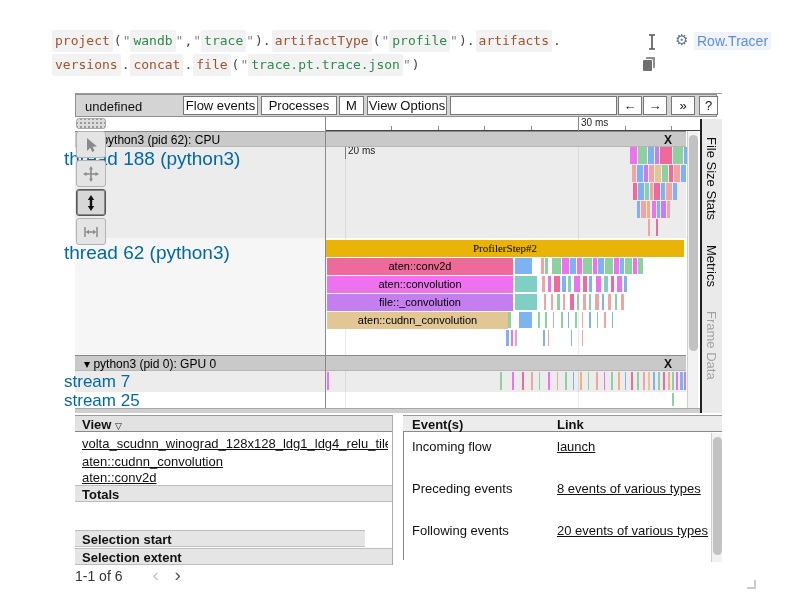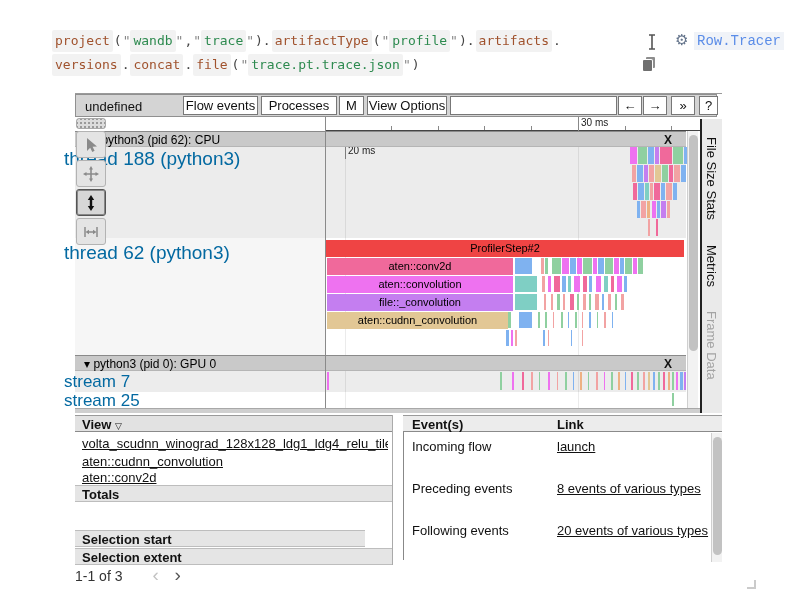--- a/index.html
+++ b/index.html
@@ -6,21 +6,21 @@
   body { background:#fff; font-family:"Liberation Sans", sans-serif; }
   .page { position:relative; width:787px; height:609px; background:#fff; overflow:hidden; }
 
   
   .code-line { position:absolute; left:52px; font-family:"DejaVu Sans Mono", monospace; font-size:13px; line-height:20px; white-space:nowrap; }
   .tk { display:inline-block; }
   .tk-id { color:#a0522d; background:#f2f2f2; border-radius:2px; padding:1px 3px; }
   .tk-str { color:#2d8a4f; background:#f2f2f2; border-radius:2px; padding:1px 3px; }
   .tk-p { color:#444; padding:1px 1px; }
   .tk-q { color:#888; padding:1px 0; }
-  .tracer-chip { position:absolute; left:694px; top:32px; color:#5b8de8; font-size:14px; background:#f0f3f8; padding:1px 3px;font-family:Liberation Mono, monospace; }
+  .tracer-chip { position:absolute; left:694px; top:32px; color:#5b8de8; font-size:14px; background:#f0f3f8; padding:1px 3px; }
   .gear { position:absolute; left:675px; top:31px; font-size:15px; color:#64748b; }
 
   
   .toolbar { position:absolute; left:75px; top:94px; width:642px; height:23px; background:#d4d4d4; border:1px solid #909090; }
   .tb-title { position:absolute; left:9px; top:4px; font-size:13px; color:#111; }
   .tb-btn { position:absolute; top:1px; height:19px; background:#fff; border:1px solid #777; font-size:13px; text-align:center; line-height:17px; color:#111; }
   .tb-input { position:absolute; top:1px; left:374px; width:167px; height:19px; background:#fff; border:1px solid #777; font-size:12px; padding:0 3px; font-family:"Liberation Sans",sans-serif; }
 
   
   .ruler { position:absolute; left:326px; top:117px; width:374px; height:14px; background:#fff; border-bottom:1px solid #444; }
@@ -178,21 +178,21 @@
       <div class="bar" style="left: 326px; width: 4px; background: rgb(238, 114, 240);"></div>
       <div class="bar" style="left: 331px; width: 3px; background: rgb(127, 178, 240);"></div>
       <div class="bar" style="left: 335px; width: 5px; background: rgb(196, 126, 240);"></div>
       <div class="bar" style="left: 341px; width: 3px; background: rgb(242, 163, 163);"></div>
     </div>
   <div class="bar-row" style="top:219px;height:18px;">
       <div class="bar" style="left: 322px; width: 2px; background: rgb(242, 163, 163);"></div>
       <div class="bar" style="left: 330px; width: 2px; background: rgb(240, 105, 155);"></div>
     </div>
 
-  <div class="main-bar" style="left:326px;top:240px;width:358px;height:17px;background:#ef4444;">ProfilerStep#2</div>
+  <div class="main-bar" style="left:326px;top:240px;width:358px;height:17px;background:#eab308;font-family:Liberation Serif, serif;">ProfilerStep#2</div>
   <div class="main-bar" style="left:327px;top:258px;width:186px;height:17px;background:#f0699b;">aten::conv2d</div>
   <div class="main-bar" style="left:327px;top:276px;width:186px;height:17px;background:#ee72f0;">aten::convolution</div>
   <div class="main-bar" style="left:327px;top:294px;width:186px;height:17px;background:#c47ef0;">file::_convolution</div>
   <div class="main-bar" style="left:327px;top:312px;width:181px;height:17px;background:#e2c795;">aten::cudnn_convolution</div>
 
   <div class="bar-row" style="top:258px;height:17px;">
       <div class="bar" style="left: 189px; width: 17px; background: rgb(127, 178, 240);"></div>
       <div class="bar" style="left: 215px; width: 3px; background: rgb(242, 163, 163);"></div>
       <div class="bar" style="left: 219px; width: 3px; background: rgb(143, 208, 160);"></div>
       <div class="bar" style="left: 226px; width: 9px; background: rgb(143, 208, 160);"></div>
@@ -395,20 +395,20 @@
     <span class="plain-cell">Following events</span>
   </div>
   <div style="position:absolute;left:557px;top:521px;text-decoration:underline;">
     <span class="link-text">20 events of various types</span>
   </div>
   <div class="vscroll" style="left:711px;top:433px;width:11px;height:129px;">
     <div class="vthumb" style="top:4px;height:118px;"></div>
   </div>
 
   <div class="pagination">
-    <span>1-1 of 3</span>
+    <span>1-1 of 6</span>
     <span class="pg-arrow" style="color:#c3c3c3;margin-left:26px;">‹</span>
     <span class="pg-arrow" style="color:#555;margin-left:12px;">›</span>
   </div>
 
   <div class="resize-corner"></div>
 
 </div>
 
 </body></html>

